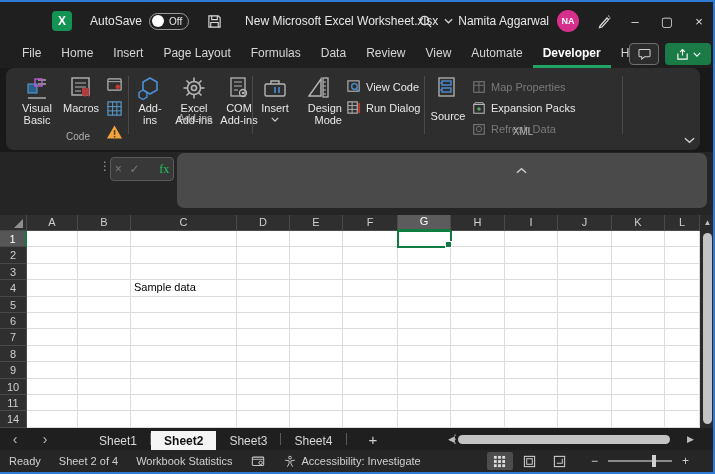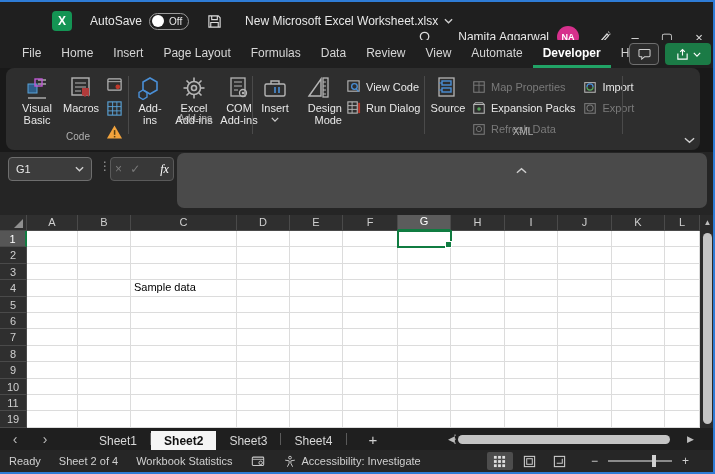--- a/index.html
+++ b/index.html
@@ -8,21 +8,21 @@
   .bstrip{position:absolute;background:#2E7CD6;z-index:50;}
   
   .titlebar{position:absolute;left:0;top:2px;width:715px;height:38px;background:#1f1f1f;display:flex;align-items:center;color:#e8e8e8;font-size:12px;}
   .xl-logo{width:20px;height:20px;margin-left:52px;border-radius:4px;background:#149454;color:#fff;font-weight:bold;font-size:12px;display:flex;align-items:center;justify-content:center;}
   .autosave{margin-left:18px;display:flex;align-items:center;gap:7px;}
   .toggle{width:40px;height:17px;border:1px solid #9a9a9a;border-radius:9px;display:flex;align-items:center;padding:1px 5px 1px 2px;gap:5px;}
   .knob{width:12px;height:12px;border-radius:50%;background:#fff;}
   .toggle span{font-size:10px;color:#e8e8e8;}
   .doc-title{margin-left:16px;display:flex;align-items:center;gap:6px;white-space:nowrap;}
   .chev{stroke:#cfcfcf;fill:none;stroke-width:1.5;}
-  .tb-right{position:absolute;right:0;top:16px;height:38px;display:flex;align-items:center;}
+  .tb-right{position:absolute;right:0;top:0;height:38px;display:flex;align-items:center;}
   .tb-ic{width:30px;height:30px;display:flex;align-items:center;justify-content:center;}
   .user{display:flex;align-items:center;gap:8px;margin:0 10px 0 18px;}
   .avatar{width:22px;height:22px;border-radius:50%;display:flex;align-items:center;justify-content:center;color:#fff;font-size:9px;font-weight:bold;text-align:right;}
   .winbtn{width:32px;height:32px;display:flex;align-items:center;justify-content:center;color:#e0e0e0;font-size:13px;}
   
   .tabrow{position:absolute;left:0;top:40px;width:715px;height:28px;display:flex;align-items:stretch;padding-left:12px;color:#d6d6d6;font-size:12px;background:#1f1f1f;}
   .rtab{padding:0 10px;display:flex;align-items:center;border-bottom:3px solid transparent;white-space:nowrap;}
   .rtab.active{color:#fff;font-weight:bold;border-bottom-color:#21a366;}
   .tabrow-right{position:absolute;right:4px;top:43px;display:flex;gap:6px;}
   .cmt-btn{width:30px;height:22px;border:1px solid #6f6f6f;border-radius:4px;background:#2c2c2c;display:flex;align-items:center;justify-content:center;}
@@ -38,21 +38,21 @@
   .stack .srow{height:21px;display:flex;align-items:center;gap:5px;font-size:11px;white-space:nowrap;}
   .srow.disabled{color:#7a7a7a;}
   .glabel{position:absolute;bottom:2px;font-size:10px;color:#b0b0b0;text-align:center;}
   .gsep{position:absolute;top:8px;width:1px;height:58px;background:#4a4a4a;}
   
   .fxrow{position:absolute;left:0;top:152px;width:715px;height:63px;background:#252525;}
   .namebox{position:absolute;left:8px;top:5px;width:84px;height:24px;background:#3c3c3c;border:1px solid #6e6e6e;border-radius:4px;color:#e8e8e8;font-size:11px;display:flex;align-items:center;padding:0 7px;justify-content:space-between;}
   .fxdots{position:absolute;left:99px;top:7px;color:#9a9a9a;font-size:12px;letter-spacing:0;}
   .fxbtns{position:absolute;left:110px;top:5px;width:64px;height:24px;border:1px solid #5a5a5a;border-radius:4px;background:#383838;display:flex;align-items:center;justify-content:space-around;font-size:12px;}
   .fxbtns .dis{color:#7a7a7a;}
-  .fx-it{color:#ffffff;font-style:italic;font-family:"Liberation Serif","DejaVu Serif",serif;font-size:12px;margin-left:12px;}
+  .fx-it{color:#22c55e;font-family:"Liberation Serif","DejaVu Serif",serif;font-size:12px;margin-left:12px;}
   .fmlbox{position:absolute;left:177px;top:1px;width:530px;height:55px;background:#4a4a4a;border-radius:7px;color:#fff;font-size:11px;padding:4px 8px;}
   .fml-collapse{position:absolute;right:188px;top:8px;}
   
   .grid-area{position:absolute;left:0;top:215px;width:700px;height:213px;background:#fff;overflow:hidden;}
   .hdr-row{display:flex;height:16px;}
   .corner{width:27px;height:16px;background:#2f2f2f;border-right:1px solid #4a4a4a;border-bottom:1px solid #4a4a4a;position:relative;flex:none;}
   .corner::after{content:'';position:absolute;right:3px;bottom:2px;border-left:9px solid transparent;border-bottom:9px solid #8f8f8f;}
   .col-hdr{height:16px;line-height:15px;text-align:center;font-size:11px;color:#cfcfcf;background:#2f2f2f;border-right:1px solid #4a4a4a;border-bottom:1px solid #4a4a4a;flex:none;}
   .col-hdr.active{background:#5c5c5c;color:#fff;border-bottom:2px solid #107C41;line-height:13px;}
   .grid-row{display:flex;height:16.4px;}
@@ -314,21 +314,21 @@
               <line x1="6.5" y1="2" x2="6.5" y2="14" stroke="#b5b5b5"></line>
               <rect x="13" y="3" width="2" height="11" fill="#c0392b"></rect>
             </svg>
           <span>Run Dialog</span>
         </div>
       </div>
     </div>
     <div class="gsep" style="left:418px;"></div>
 
     <div class="rgroup" style="left:422px;">
-      <div class="bigbtn" style="width:40px;">
+      <div class="bigbtn" style="width:40px;gap:8px;">
         <span class="ic">
           <svg width="26" height="26" viewBox="0 0 26 26">
               <rect x="4" y="3" width="15" height="18" fill="none" stroke="#b5b5b5" stroke-width="1.3"></rect>
               <rect x="7" y="6" width="9" height="4" fill="none" stroke="#4a8fd6" stroke-width="1.4"></rect>
               <rect x="7" y="13" width="9" height="4" fill="none" stroke="#4a8fd6" stroke-width="1.4"></rect>
               <line x1="4" y1="8" x2="7" y2="8" stroke="#4a8fd6"></line>
               <line x1="4" y1="15" x2="7" y2="15" stroke="#4a8fd6"></line>
             </svg>
         </span>
         <span>Source</span>
@@ -351,55 +351,32 @@
           <span>Expansion Packs</span>
         </div>
         <div class="srow disabled">
           <svg width="14" height="14" viewBox="0 0 16 16">
               <rect x="2" y="3" width="12" height="11" fill="none" stroke="#7a7a7a" stroke-width="1.2"></rect>
               <path d="M5 8 a3 3 0 0 1 6 0 M11 8 a3 3 0 0 1 -6 0" fill="none" stroke="#7a7a7a"></path>
             </svg>
           <span>Refresh Data</span>
         </div>
       </div>
-      <div class="stack" style="margin-left:8px;">
-        <div class="srow">
-          <svg width="14" height="14" viewBox="0 0 16 16">
-              <rect x="2" y="3" width="12" height="11" fill="none" stroke="#b5b5b5" stroke-width="1.2"></rect>
-              <path d="M4.5 8 a3.5 3.5 0 0 1 7 0" fill="none" stroke="#4a8fd6" stroke-width="1.4"></path>
-              <path d="M11.5 8 a3.5 3.5 0 0 1 -7 0" fill="none" stroke="#58a55c" stroke-width="1.4"></path>
-            </svg>
-          <span>Import</span>
-        </div>
-        <div class="srow disabled">
-          <svg width="14" height="14" viewBox="0 0 16 16">
-              <rect x="2" y="3" width="12" height="11" fill="none" stroke="#7a7a7a" stroke-width="1.2"></rect>
-              <path d="M4.5 8 a3.5 3.5 0 0 1 7 0 M11.5 8 a3.5 3.5 0 0 1 -7 0" fill="none" stroke="#7a7a7a" stroke-width="1.2"></path>
-            </svg>
-          <span>Export</span>
-        </div>
-      </div>
       <div class="glabel" style="left:0;width:190px;">XML</div>
     </div>
     <div class="gsep" style="left:616px;"></div>
 
     <div style="position:absolute;left:678px;top:62px;">
       <svg width="11" height="7" viewBox="0 0 12 7">
           <polyline points="1,1 6,5.5 11,1" class="chev"></polyline>
         </svg>
     </div>
   </section>
 
   <section class="fxrow">
-    <div class="namebox">
-      <span>G1</span>
-      <svg width="9" height="6" viewBox="0 0 10 6">
-          <polyline points="1,1 5,5 9,1" class="chev"></polyline>
-        </svg>
-    </div>
     <div class="fxdots">⋮</div>
     <div class="fxbtns">
       <span class="dis">×</span>
       <span class="dis">✓</span>
       <span class="fx-it">fx</span>
     </div>
     <div class="fmlbox"></div>
     <div class="fml-collapse">
       <svg width="11" height="7" viewBox="0 0 12 7">
           <polyline points="1,6 6,1.5 11,6" class="chev"></polyline>
@@ -585,21 +562,21 @@
           <div class="cell" style="width: 53px;"></div>
           <div class="cell" style="width: 55px;"></div>
           <div class="cell" style="width: 53px;"></div>
           <div class="cell" style="width: 54px;"></div>
           <div class="cell" style="width: 53px;"></div>
           <div class="cell" style="width: 54px;"></div>
           <div class="cell" style="width: 53px;"></div>
           <div class="cell" style="width: 35px;"></div>
         </div>
         <div class="grid-row">
-          <div class="row-hdr">19</div>
+          <div class="row-hdr">14</div>
           <div class="cell" style="width: 51px;"></div>
           <div class="cell" style="width: 53px;"></div>
           <div class="cell" style="width: 106px;"></div>
           <div class="cell" style="width: 53px;"></div>
           <div class="cell" style="width: 53px;"></div>
           <div class="cell" style="width: 55px;"></div>
           <div class="cell" style="width: 53px;"></div>
           <div class="cell" style="width: 54px;"></div>
           <div class="cell" style="width: 53px;"></div>
           <div class="cell" style="width: 54px;"></div>

